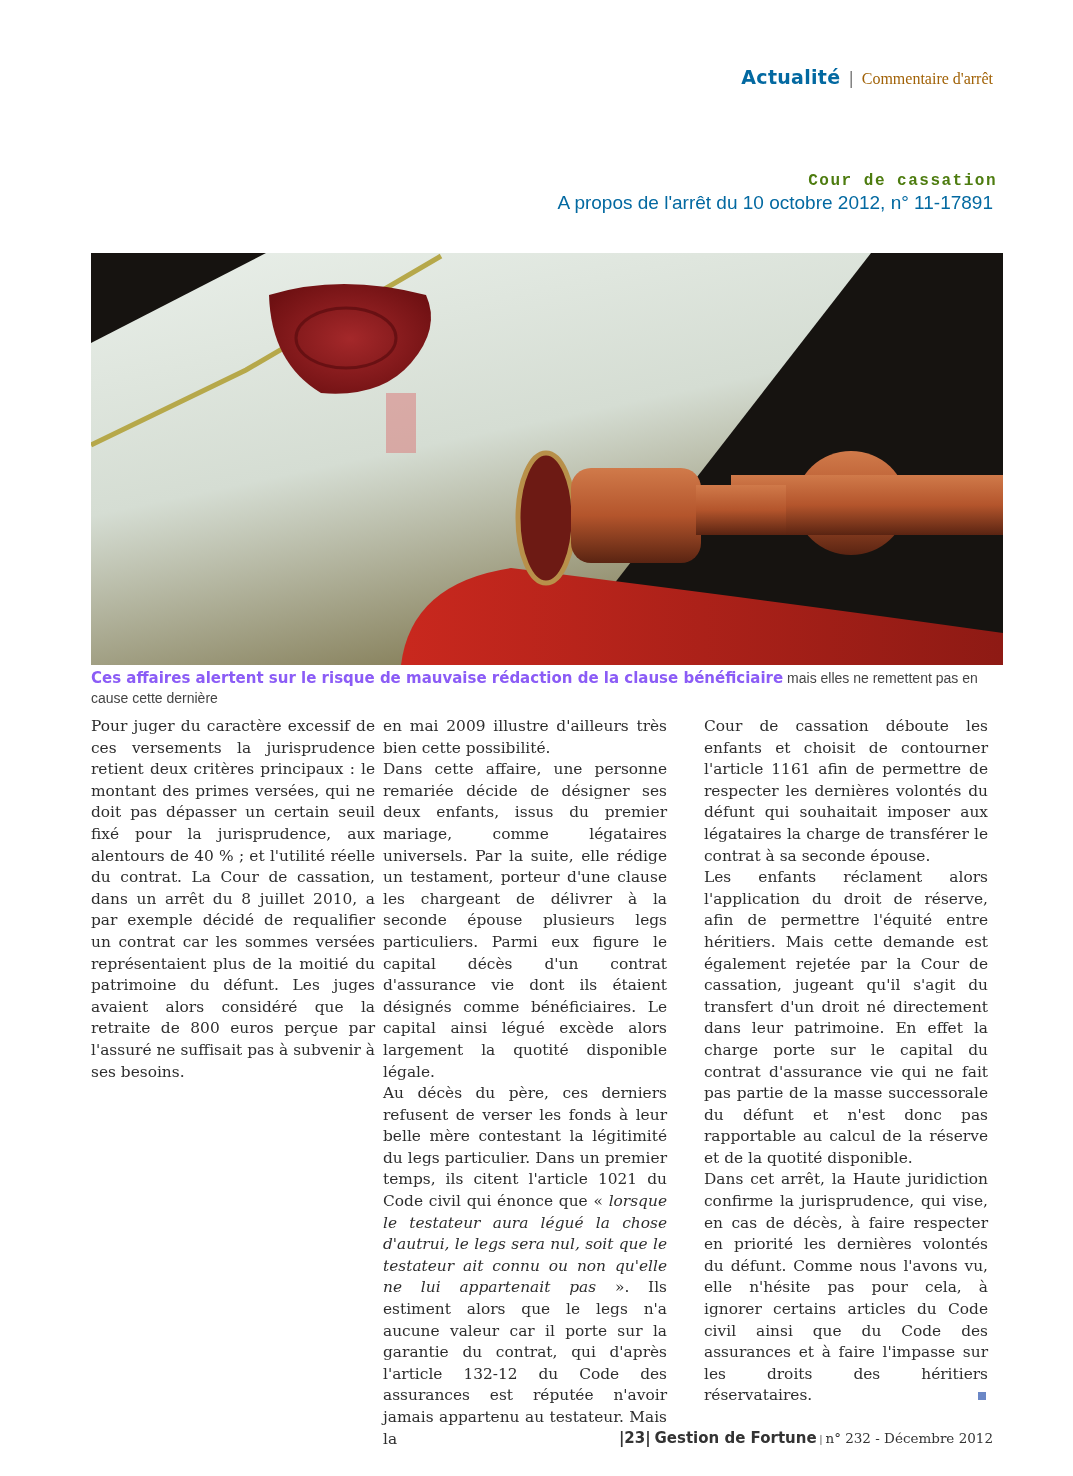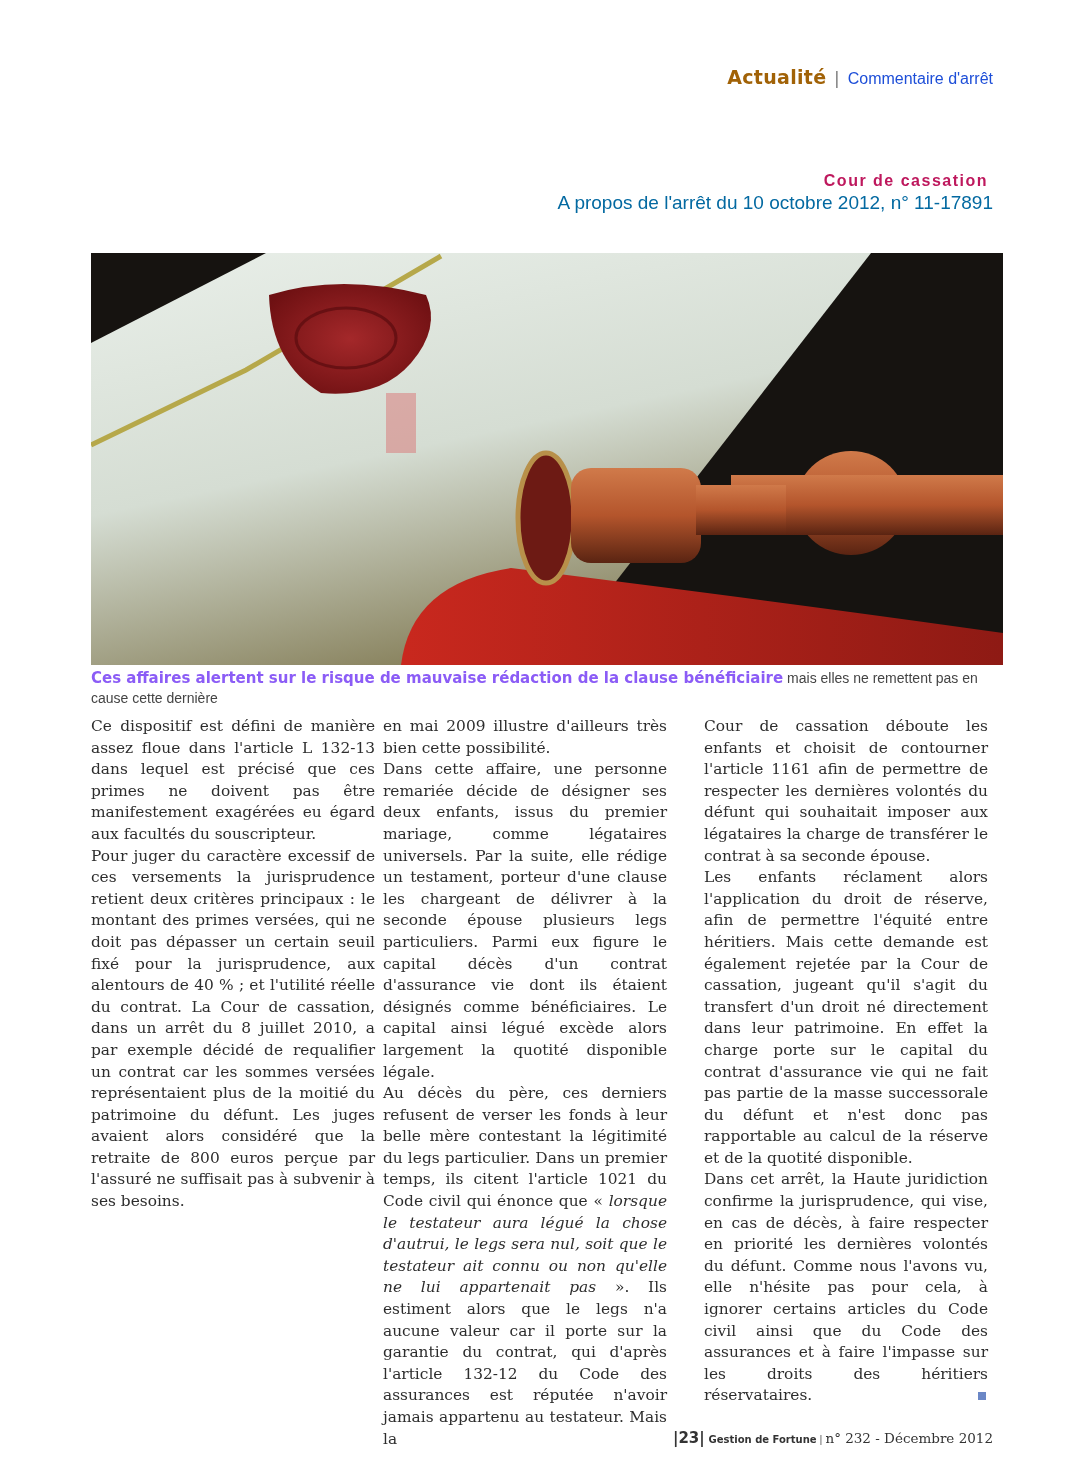--- a/index.html
+++ b/index.html
@@ -5,30 +5,30 @@
   html, body { margin: 0; padding: 0; }
   body {
     width: 1073px; height: 1476px; background: #ffffff; position: relative; overflow: hidden;
     color: #2a2a2a;
   }
   .header {
     position: absolute; top: 66px; right: 80px;
     font-size: 19px; color: #3a3a3a; white-space: nowrap;
   }
   .header .section {
-    font-family: "DejaVu Sans", sans-serif; font-weight: bold; font-size: 19px; color: #a16207;
+    font-family: "DejaVu Sans", sans-serif; font-weight: bold; font-size: 19px; color: #0369a1;
     letter-spacing: 0.3px;
   }
   .header .sep { font-family: "Liberation Serif", serif; margin: 0 4px; }
-  .header .sub { font-family: Liberation Sans, sans-serif; font-size: 16px; color: #1d4ed8; }
+  .header .sub { font-family: Liberation Serif, serif; font-size: 16px; color: #a16207; }
 
   .court {
-    position: absolute; top: 172px; right: 85px;
-    font-family: Liberation Sans, sans-serif; font-weight: bold; font-size: 16px;
-    color: #be185d; letter-spacing: 1.5px;
+    position: absolute; top: 172px; right: 76px;
+    font-family: Liberation Mono, monospace; font-weight: bold; font-size: 16px;
+    color: #4d7c0f; letter-spacing: 1.5px;
   }
   .ruling {
     position: absolute; top: 192px; right: 80px;
     font-family: "Liberation Sans", sans-serif; font-size: 19px; color: #0369a1;
   }
 
   .photo {
     position: absolute; left: 91px; top: 253px; width: 912px; height: 412px; overflow: hidden;
     background: #161310;
   }
@@ -62,21 +62,21 @@
   }
 
   .footer {
     position: absolute; top: 1429px; right: 80px; white-space: nowrap;
     font-size: 15px; color: #333;
   }
   .footer .page {
     font-family: "DejaVu Sans", sans-serif; font-weight: bold; font-size: 15px; 
   }
   .footer .mag {
-    font-family: "DejaVu Sans", sans-serif; font-weight: bold; font-size: 10px;
+    font-family: "DejaVu Sans", sans-serif; font-weight: bold; font-size: 15px;
   }
   .footer .issue { font-family: "DejaVu Serif", serif; font-size: 13.5px; }
   .footer .thin { font-family: "Liberation Sans", sans-serif; font-size: 11px; margin: 0 3px; color: #666; }
 </style>
 </head>
 <body>
 
 <div class="header">
   <span class="section">Actualité</span>
   <span class="sep">|</span>
@@ -129,21 +129,20 @@
     <rect x="605" y="232" width="90" height="50" fill="url(#woodG)"></rect>
   </svg>
 </div>
 
 <div class="caption">
   <span class="bold">Ces affaires alertent sur le risque de mauvaise rédaction de la clause bénéficiaire</span><span class="normal"> mais elles ne remettent pas en cause cette dernière</span>
 </div>
 
 <div class="columns">
   <div class="col col1">
-    <p>Ce dispositif est défini de manière assez floue dans l'article L 132-13 dans lequel est précisé que ces primes ne doivent pas être manifestement exagérées eu égard aux facultés du souscripteur.</p>
     <p>Pour juger du caractère excessif de ces versements la jurisprudence retient deux critères principaux : le montant des primes versées, qui ne doit pas dépasser un certain seuil fixé pour la jurisprudence, aux alentours de 40 % ; et l'utilité réelle du contrat. La Cour de cassation, dans un arrêt du 8 juillet 2010, a par exemple décidé de requalifier un contrat car les sommes versées représentaient plus de la moitié du patrimoine du défunt. Les juges avaient alors considéré que la retraite de 800 euros perçue par l'assuré ne suffisait pas à subvenir à ses besoins.</p>
   </div>
   <div class="col col2">
     <p>en mai 2009 illustre d'ailleurs très bien cette possibilité.</p>
     <p>Dans cette affaire, une personne remariée décide de désigner ses deux enfants, issus du premier mariage, comme légataires universels. Par la suite, elle rédige un testament, porteur d'une clause les chargeant de délivrer à la seconde épouse plusieurs legs particuliers. Parmi eux figure le capital décès d'un contrat d'assurance vie dont ils étaient désignés comme bénéficiaires. Le capital ainsi légué excède alors largement la quotité disponible légale.</p>
     <p><span>Au décès du père, ces derniers refusent de verser les fonds à leur belle mère contestant la légitimité du legs particulier. Dans un premier temps, ils citent l'article 1021 du Code civil qui énonce que « </span><em>lorsque le testateur aura légué la chose d'autrui, le legs sera nul, soit que le testateur ait connu ou non qu'elle ne lui appartenait pas</em><span> ». Ils estiment alors que le legs n'a aucune valeur car il porte sur la garantie du contrat, qui d'après l'article 132-12 du Code des assurances est réputée n'avoir jamais appartenu au testateur. Mais la</span></p>
   </div>
   <div class="col col3">
     <p>Cour de cassation déboute les enfants et choisit de contourner l'article 1161 afin de permettre de respecter les dernières volontés du défunt qui souhaitait imposer aux légataires la charge de transférer le contrat à sa seconde épouse.</p>
     <p>Les enfants réclament alors l'application du droit de réserve, afin de permettre l'équité entre héritiers. Mais cette demande est également rejetée par la Cour de cassation, jugeant qu'il s'agit du transfert d'un droit né directement dans leur patrimoine. En effet la charge porte sur le capital du contrat d'assurance vie qui ne fait pas partie de la masse successorale du défunt et n'est donc pas rapportable au calcul de la réserve et de la quotité disponible.</p>

